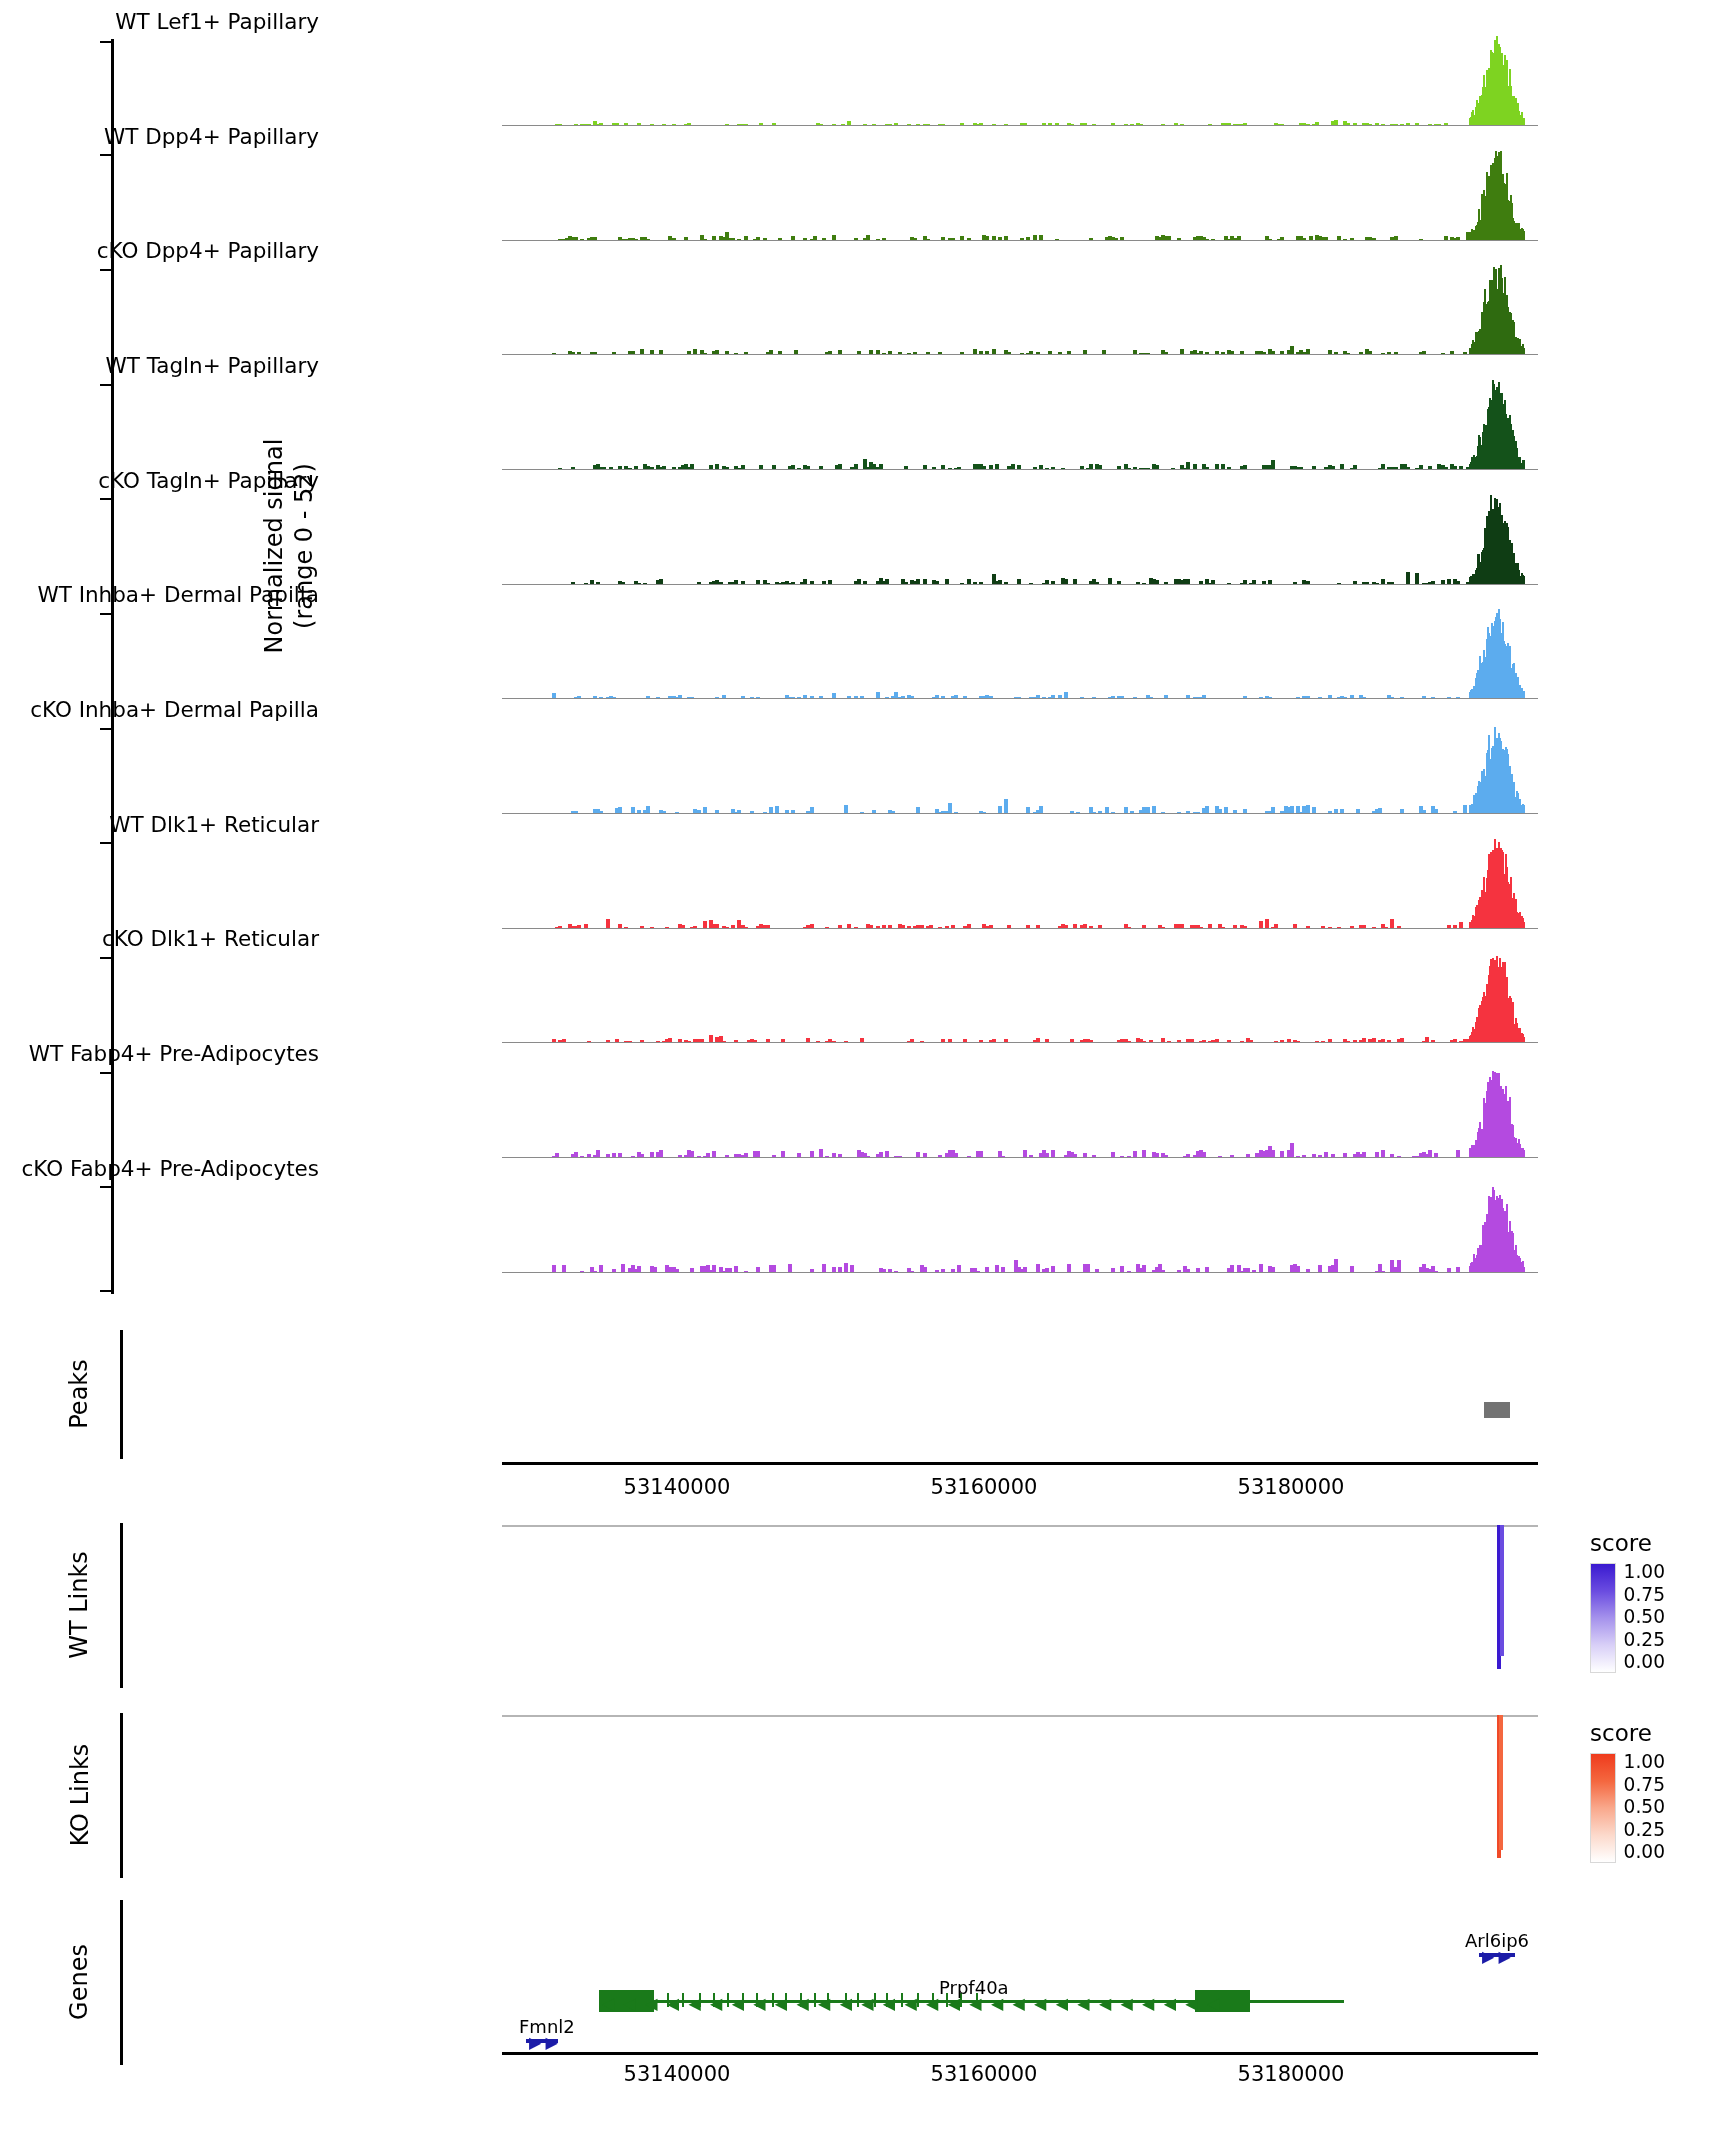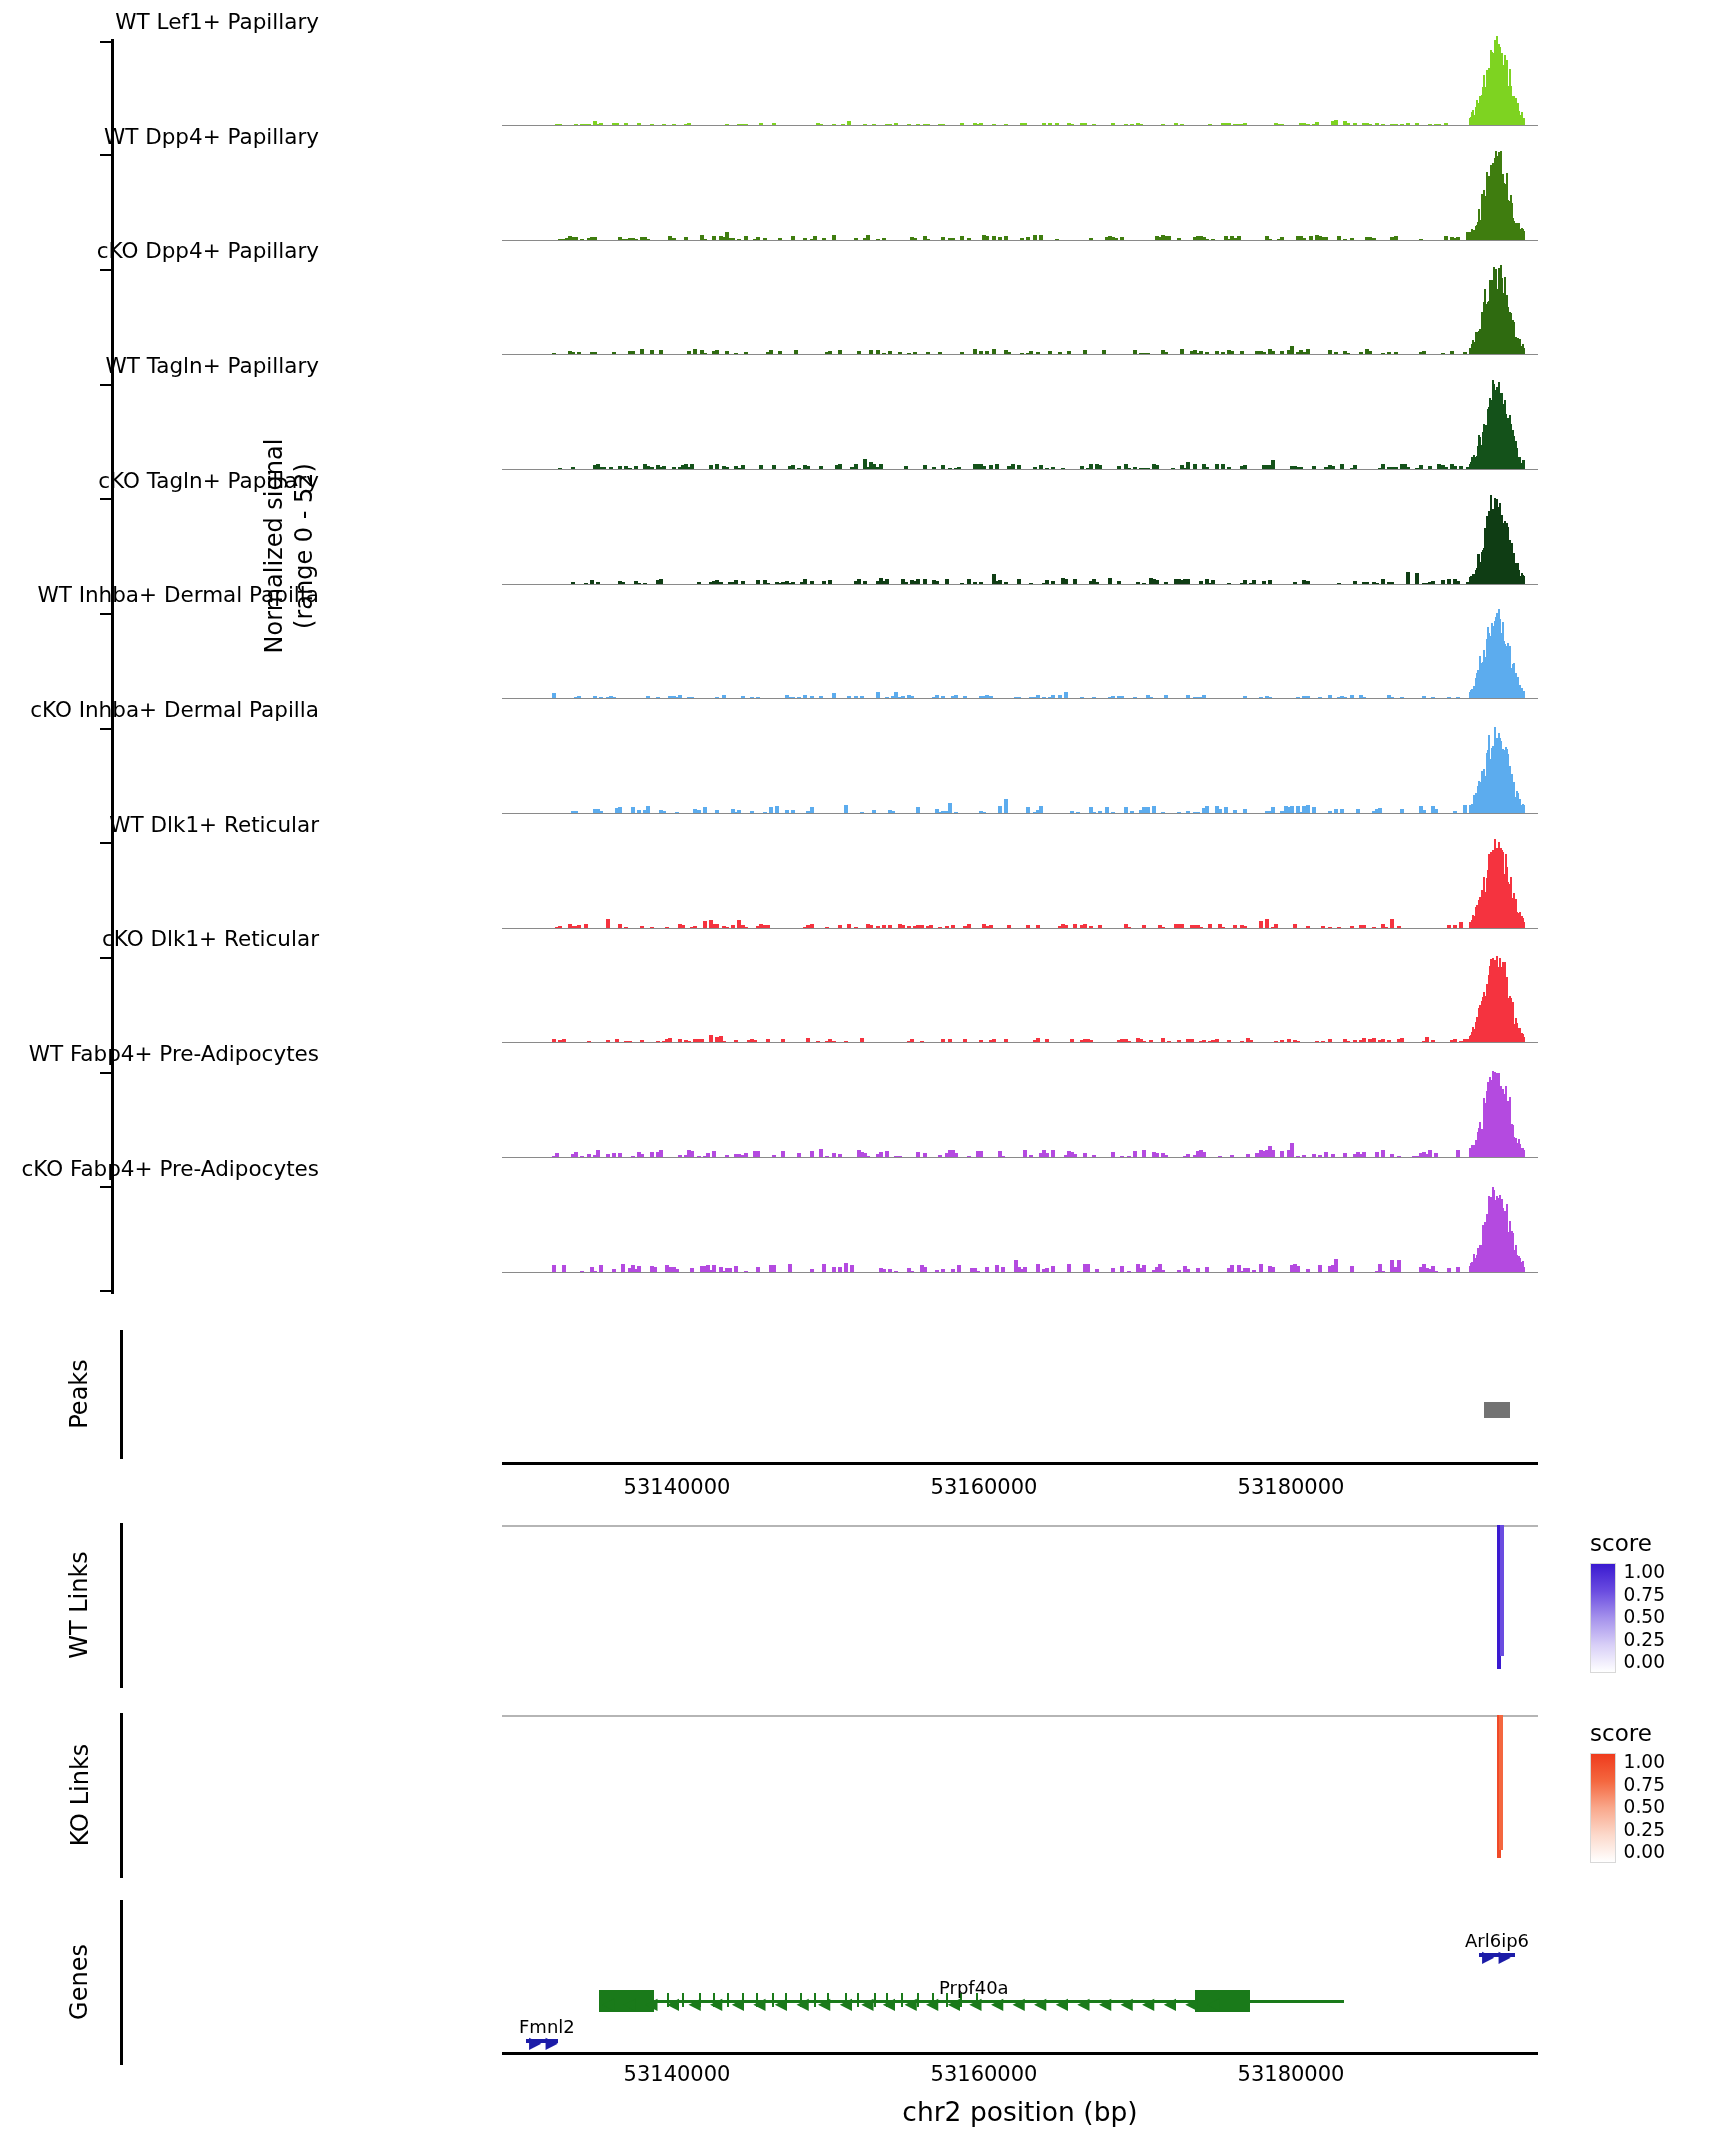--- a/index.html
+++ b/index.html
@@ -2421,17 +2421,16 @@
         <div class="strand-arrows-blue" style="left: 1482px; top: 53px; color: rgb(28, 28, 168);">▶▶</div>
         <div class="gene-name-blue" style="left: 1465px; top: 34px;">Arl6ip6</div>
       </div>
   </div>
 
   <div style="position:absolute; left:0; top:2052px; width:1721px; height:86px;">
     <div class="genome-axis-line" style="top:0;"></div>
     <div class="axis-tick-label" style="left:584px; top:10px;">53140000</div>
     <div class="axis-tick-label" style="left:891px; top:10px;">53160000</div>
     <div class="axis-tick-label" style="left:1198px; top:10px;">53180000</div>
-    <div class="x-axis-title" style="top:44px;">chr2 position (bp)</div>
   </div>
 
 </div>
 
 
 </body></html>

